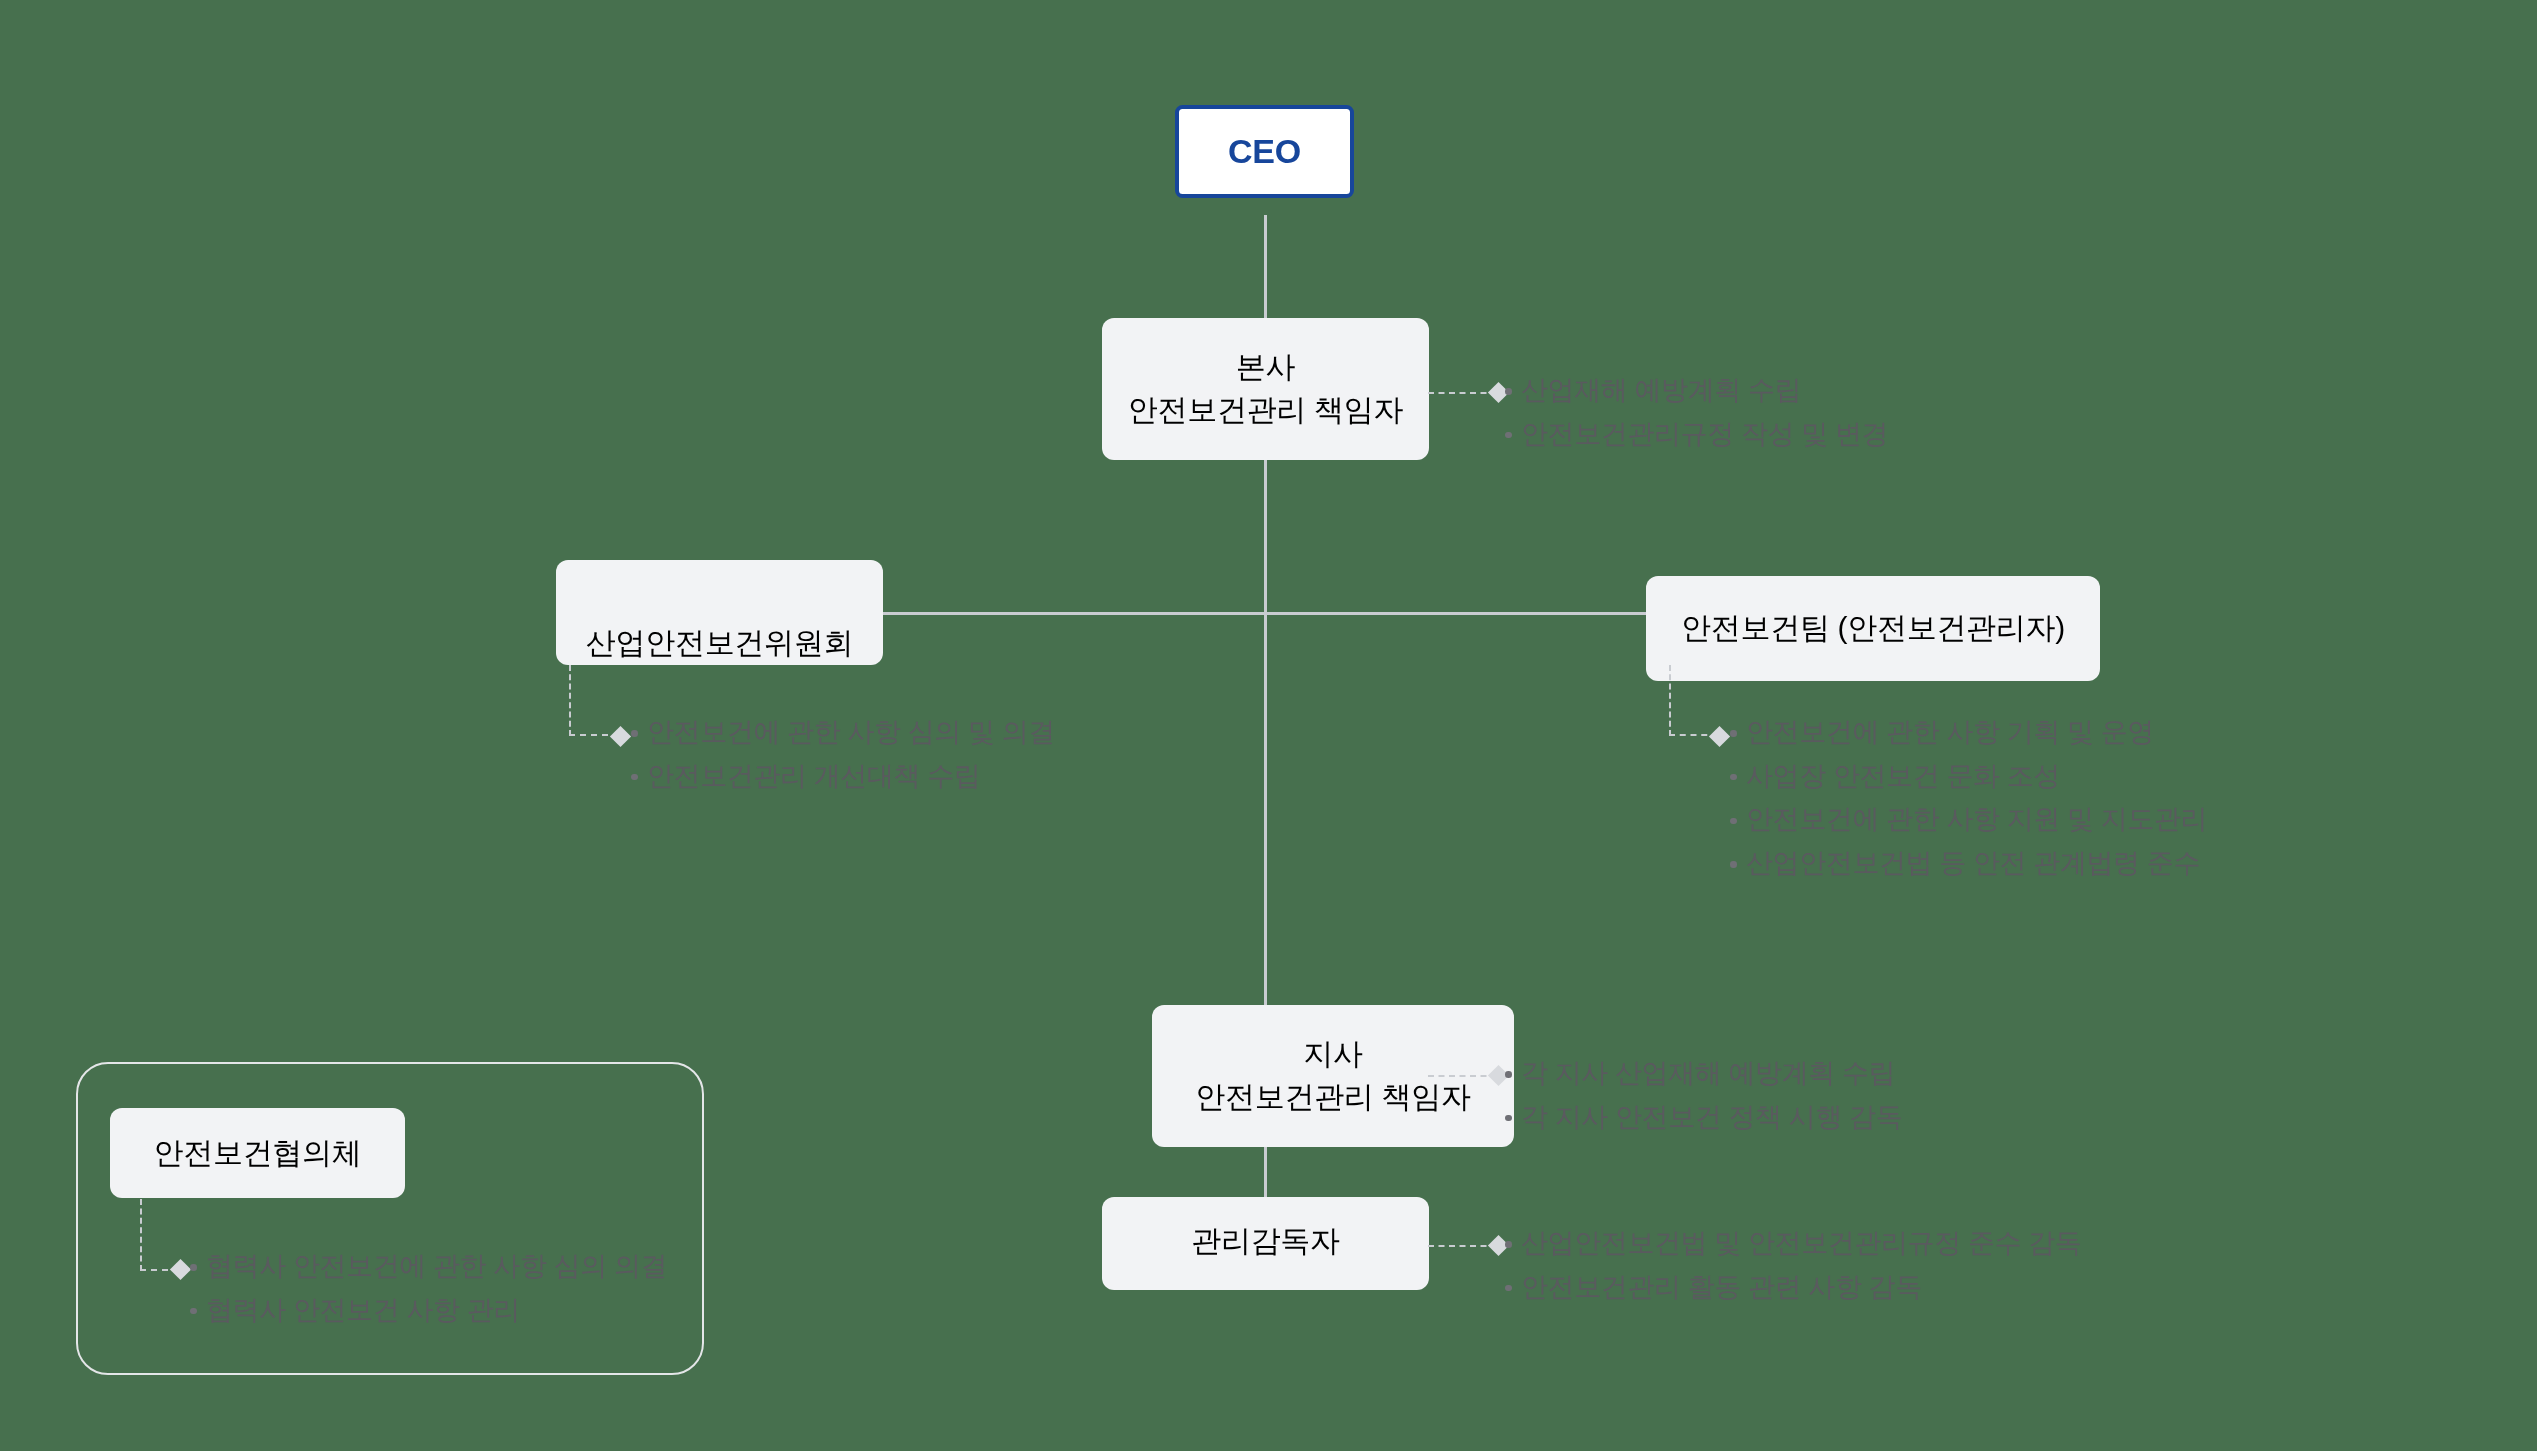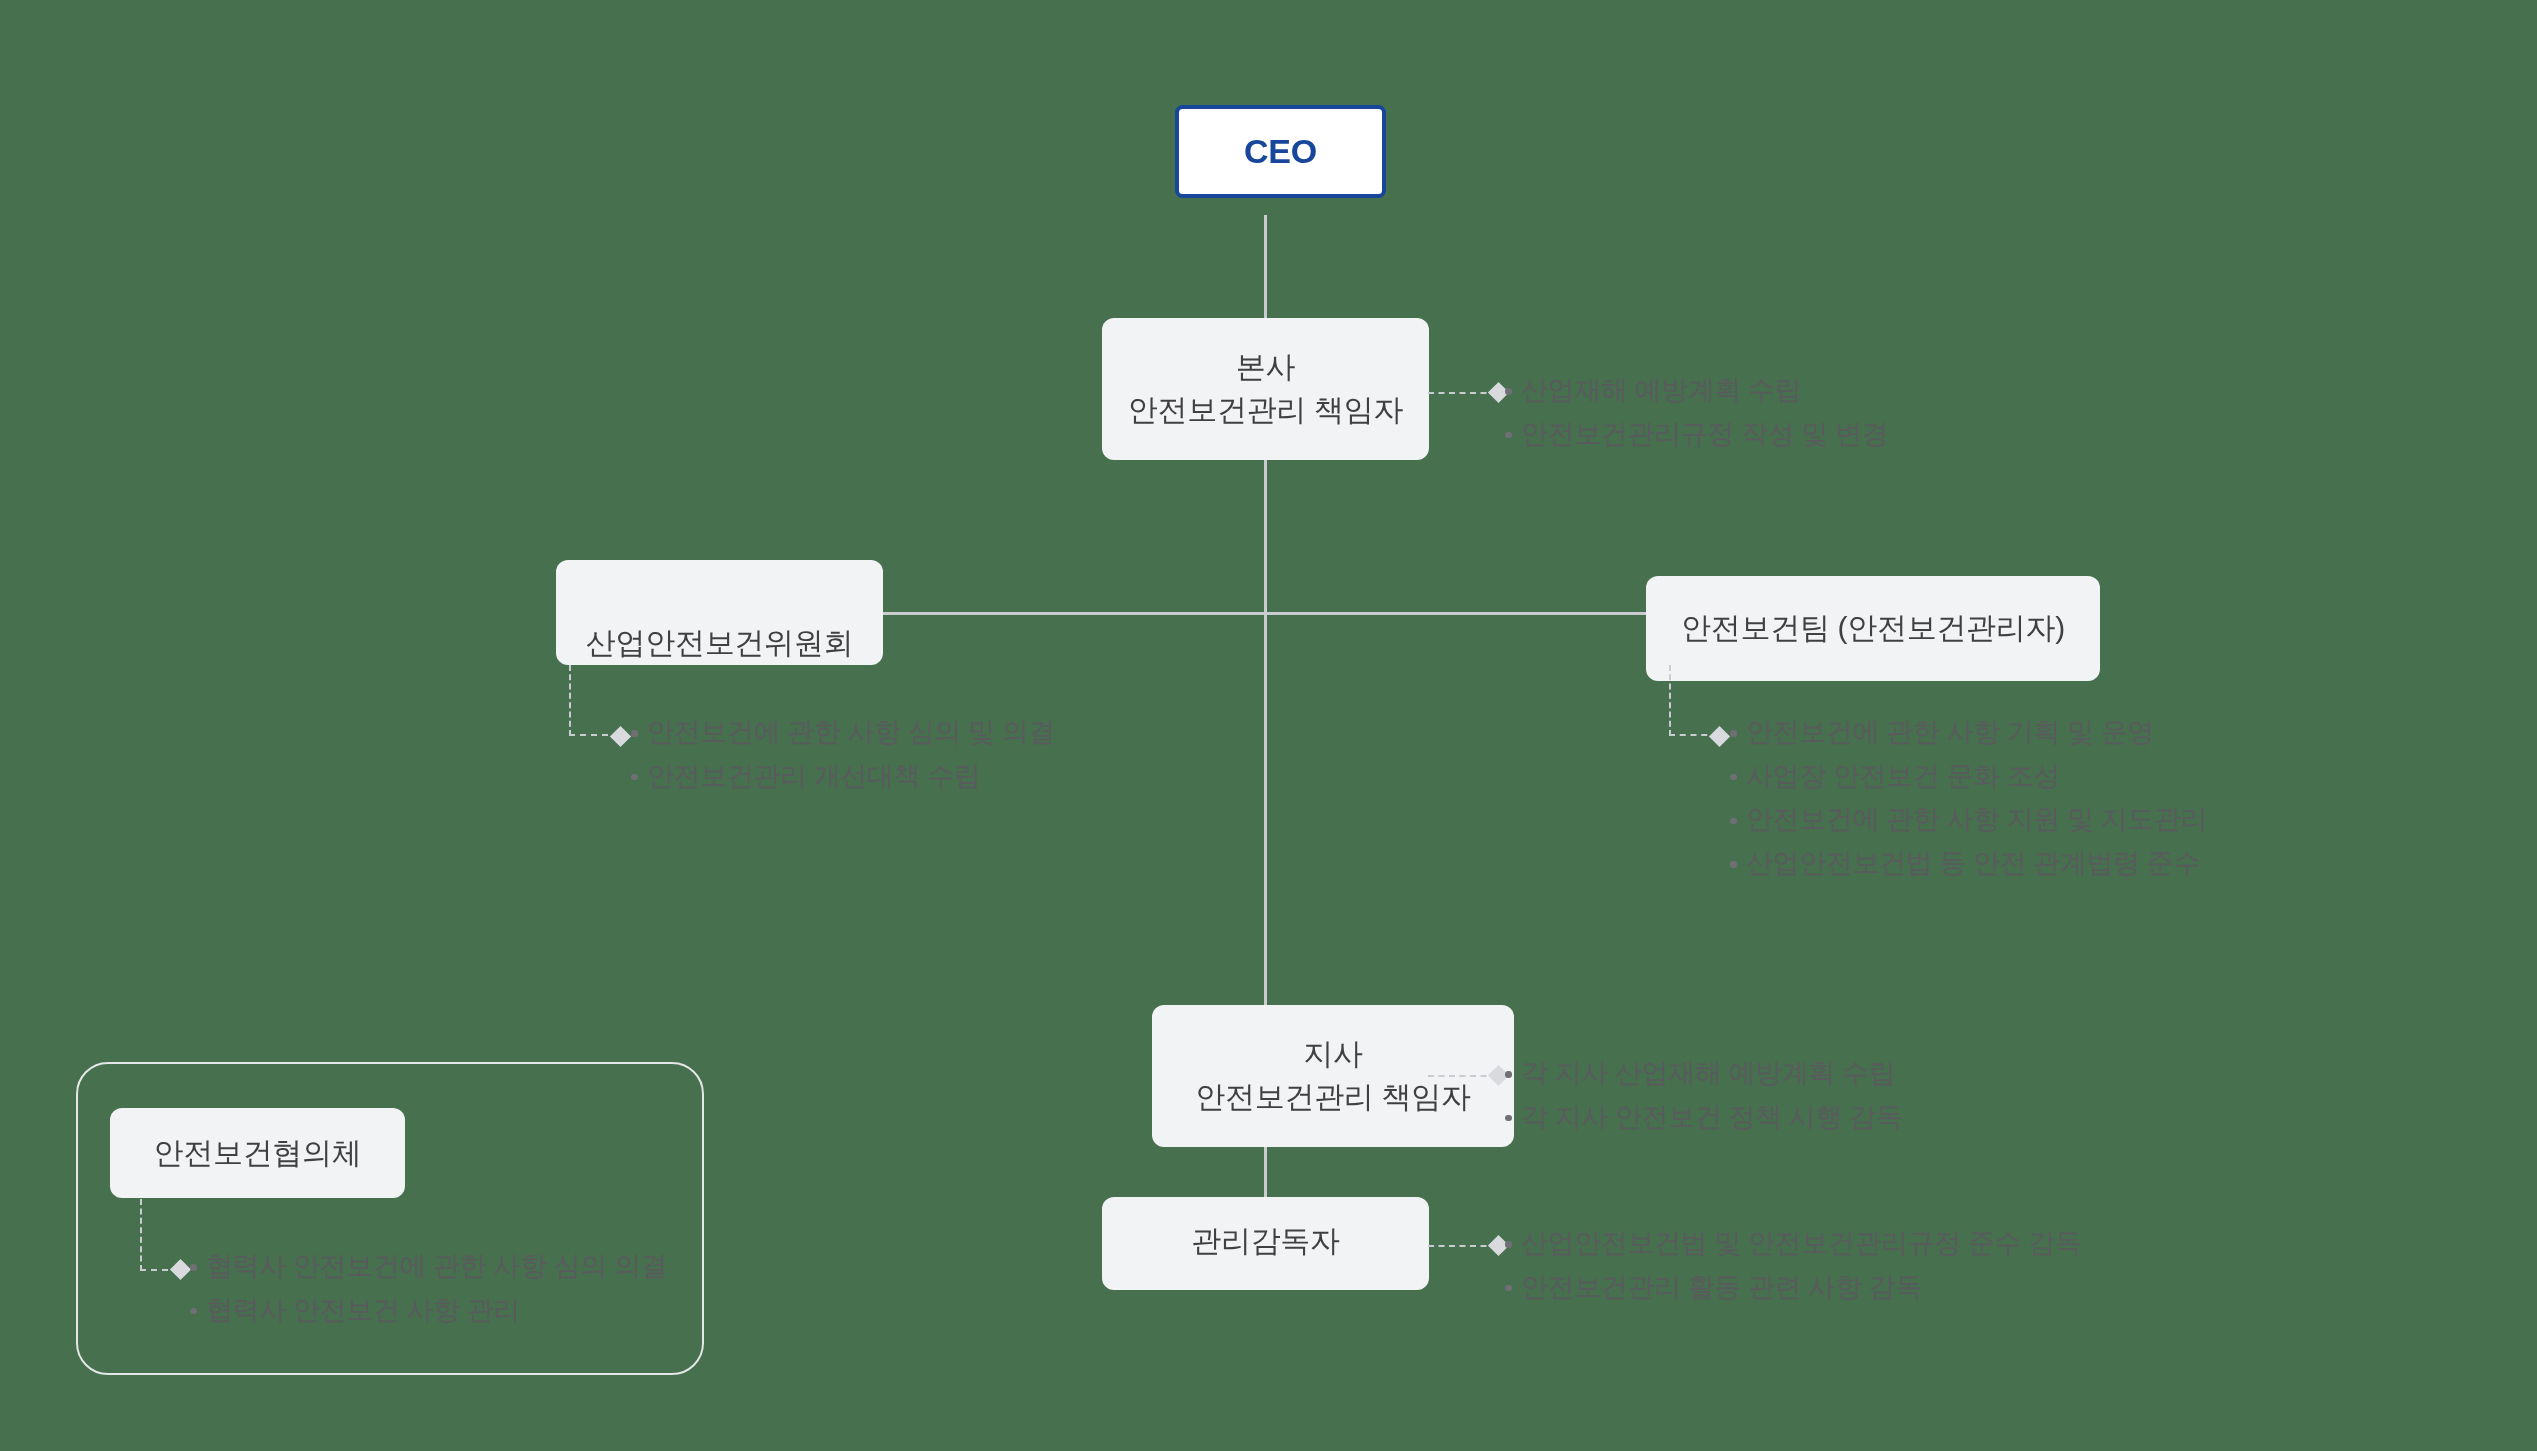--- a/index.html
+++ b/index.html
@@ -16,21 +16,21 @@
     overflow: hidden;
   }
   .node {
     position: absolute;
     background: #f2f3f5;
     border-radius: 12px;
     display: flex;
     align-items: center;
     justify-content: center;
     text-align: center;
-    color: #404040;
+    color: #000000;
     font-size: 30px;
     line-height: 1.42;
     letter-spacing: -0.3px;
     box-sizing: border-box;
   }
   .node.ceo {
     background: #ffffff;
     border: 4.7px solid #17469b;
     color: #17469b;
     border-radius: 7.5px;
@@ -99,21 +99,21 @@
 </head>
 <body>
 
 <div id="stage">
 
   <div class="vline" style="left:1264px; top:222px; height:97px;"></div>
   <div class="vline" style="left:1264px; top:215px; height:793px;"></div>
   <div class="hline" style="left:883px; top:612px; width:763px;"></div>
   <div class="vline" style="left:1264px; top:1143px; height:56px;"></div>
 
-  <div class="node ceo" style="left:1175px; top:105px; width:211px; height:93px;">
+  <div class="node ceo" style="left:1175px; top:105px; width:179px; height:93px;">
     <span class="label-line">CEO</span>
   </div>
 
   <div class="node" style="left:1102px; top:318px; width:327px; height:142px;">
     <div>
       <span class="label-line">본사</span>
       <span class="label-line">안전보건관리 책임자</span>
     </div>
   </div>
   <div class="dash-h" style="left:1428px; top:392px; width:69px;"></div>

